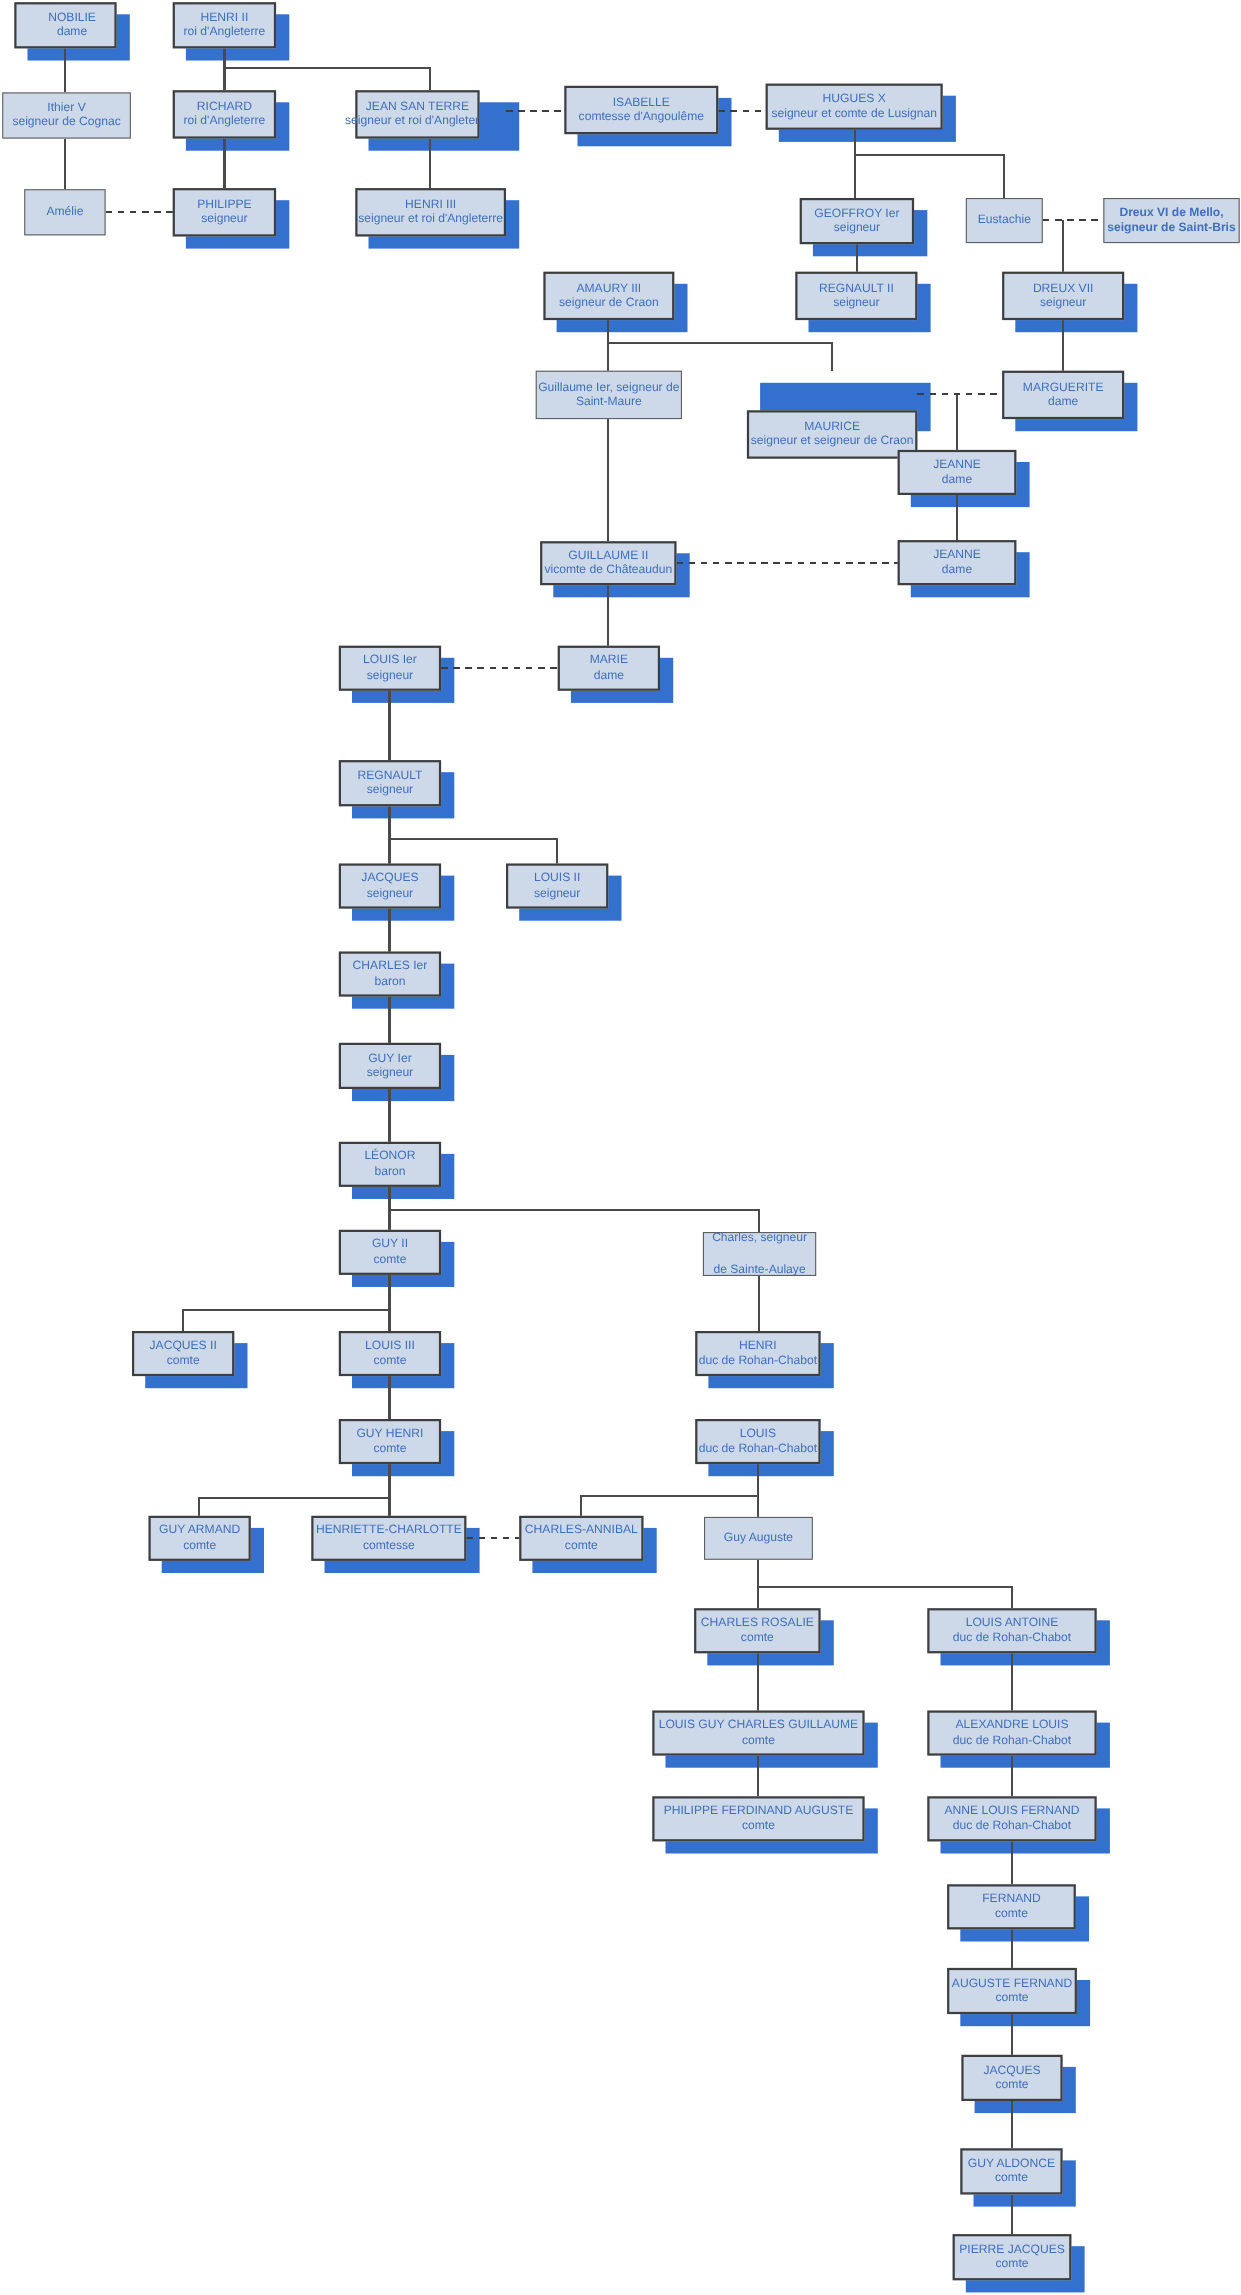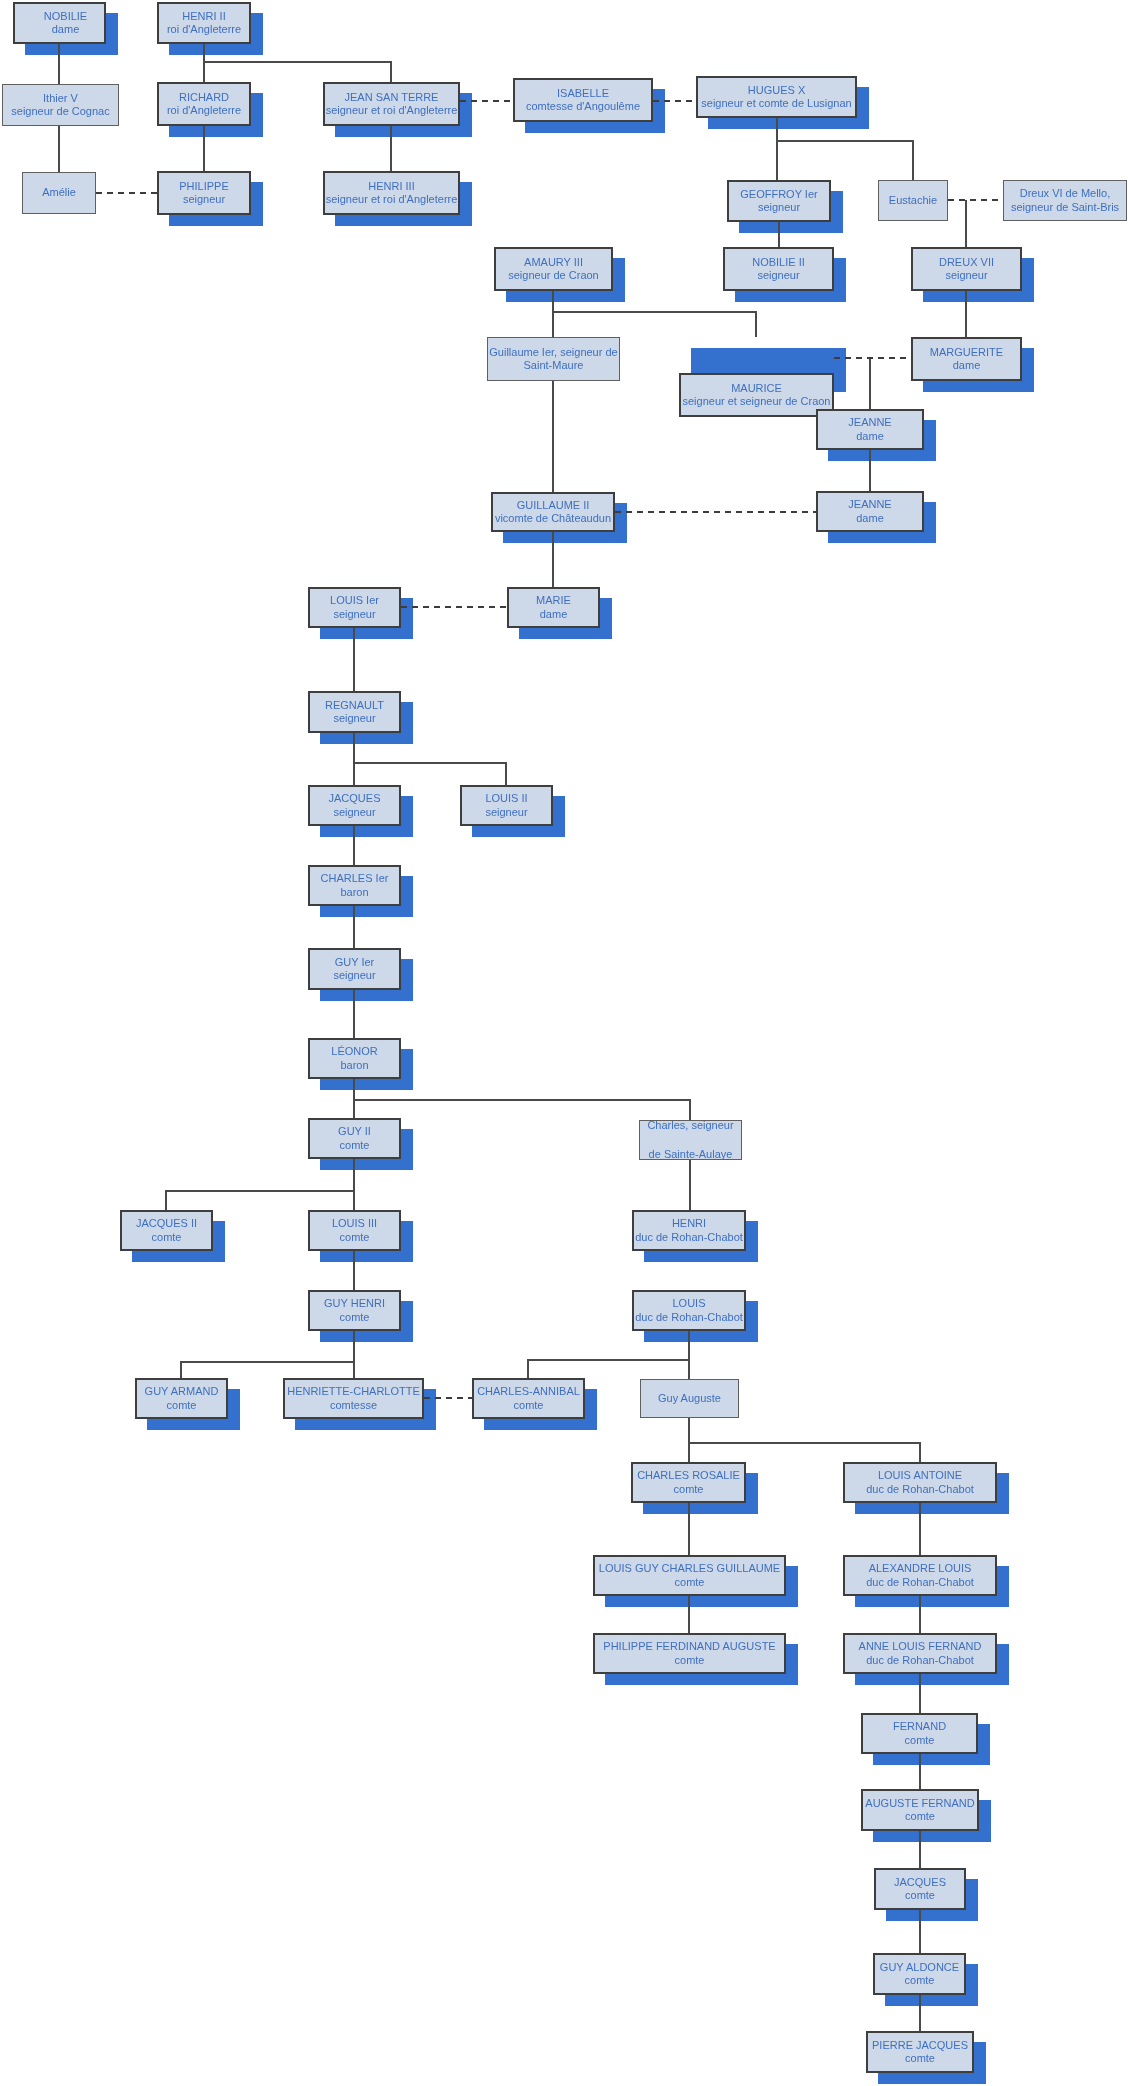--- a/index.html
+++ b/index.html
@@ -161,21 +161,21 @@
         <span>roi d'Angleterre</span>
       </div>
       <div class="node flat" style="left: 2px; top: 84px; width: 117px; height: 42px;">
         <span>Ithier V</span>
         <span>seigneur de Cognac</span>
       </div>
       <div class="node" style="left: 157px; top: 82px; width: 94px; height: 44px;">
         <span>RICHARD</span>
         <span>roi d'Angleterre</span>
       </div>
-      <div class="node" style="left: 323px; top: 82px; width: 137px; height: 44px;">
+      <div class="node" style="left: 323px; top: 82px; width: 113px; height: 44px;">
         <span>JEAN SAN TERRE</span>
         <span>seigneur et roi d'Angleterre</span>
       </div>
       <div class="node" style="left: 513px; top: 78px; width: 140px; height: 44px;">
         <span>ISABELLE</span>
         <span>comtesse d'Angoulême</span>
       </div>
       <div class="node" style="left: 696px; top: 76px; width: 161px; height: 42px;">
         <span>HUGUES X</span>
         <span>seigneur et comte de Lusignan</span>
@@ -191,30 +191,30 @@
         <span>HENRI III</span>
         <span>seigneur et roi d'Angleterre</span>
       </div>
       <div class="node" style="left: 727px; top: 180px; width: 104px; height: 42px;">
         <span>GEOFFROY Ier</span>
         <span>seigneur</span>
       </div>
       <div class="node flat" style="left: 878px; top: 180px; width: 70px; height: 41px;">
         <span>Eustachie</span>
       </div>
-      <div class="node flat" style="left: 1003px; top: 180px; width: 124px; height: 41px;">
+      <div class="node flat" style="left: 1003px; top: 180px; width: 124px; height: 41px; font-weight: bold;">
         <span>Dreux VI de Mello,</span>
         <span>seigneur de Saint-Bris</span>
       </div>
       <div class="node" style="left: 494px; top: 247px; width: 119px; height: 44px;">
         <span>AMAURY III</span>
         <span>seigneur de Craon</span>
       </div>
       <div class="node" style="left: 723px; top: 247px; width: 111px; height: 44px;">
-        <span>NOBILIE II</span>
+        <span>REGNAULT II</span>
         <span>seigneur</span>
       </div>
       <div class="node" style="left: 911px; top: 247px; width: 111px; height: 44px;">
         <span>DREUX VII</span>
         <span>seigneur</span>
       </div>
       <div class="node flat" style="left: 487px; top: 337px; width: 133px; height: 44px;">
         <span>Guillaume Ier, seigneur de</span>
         <span>Saint-Maure</span>
       </div>

